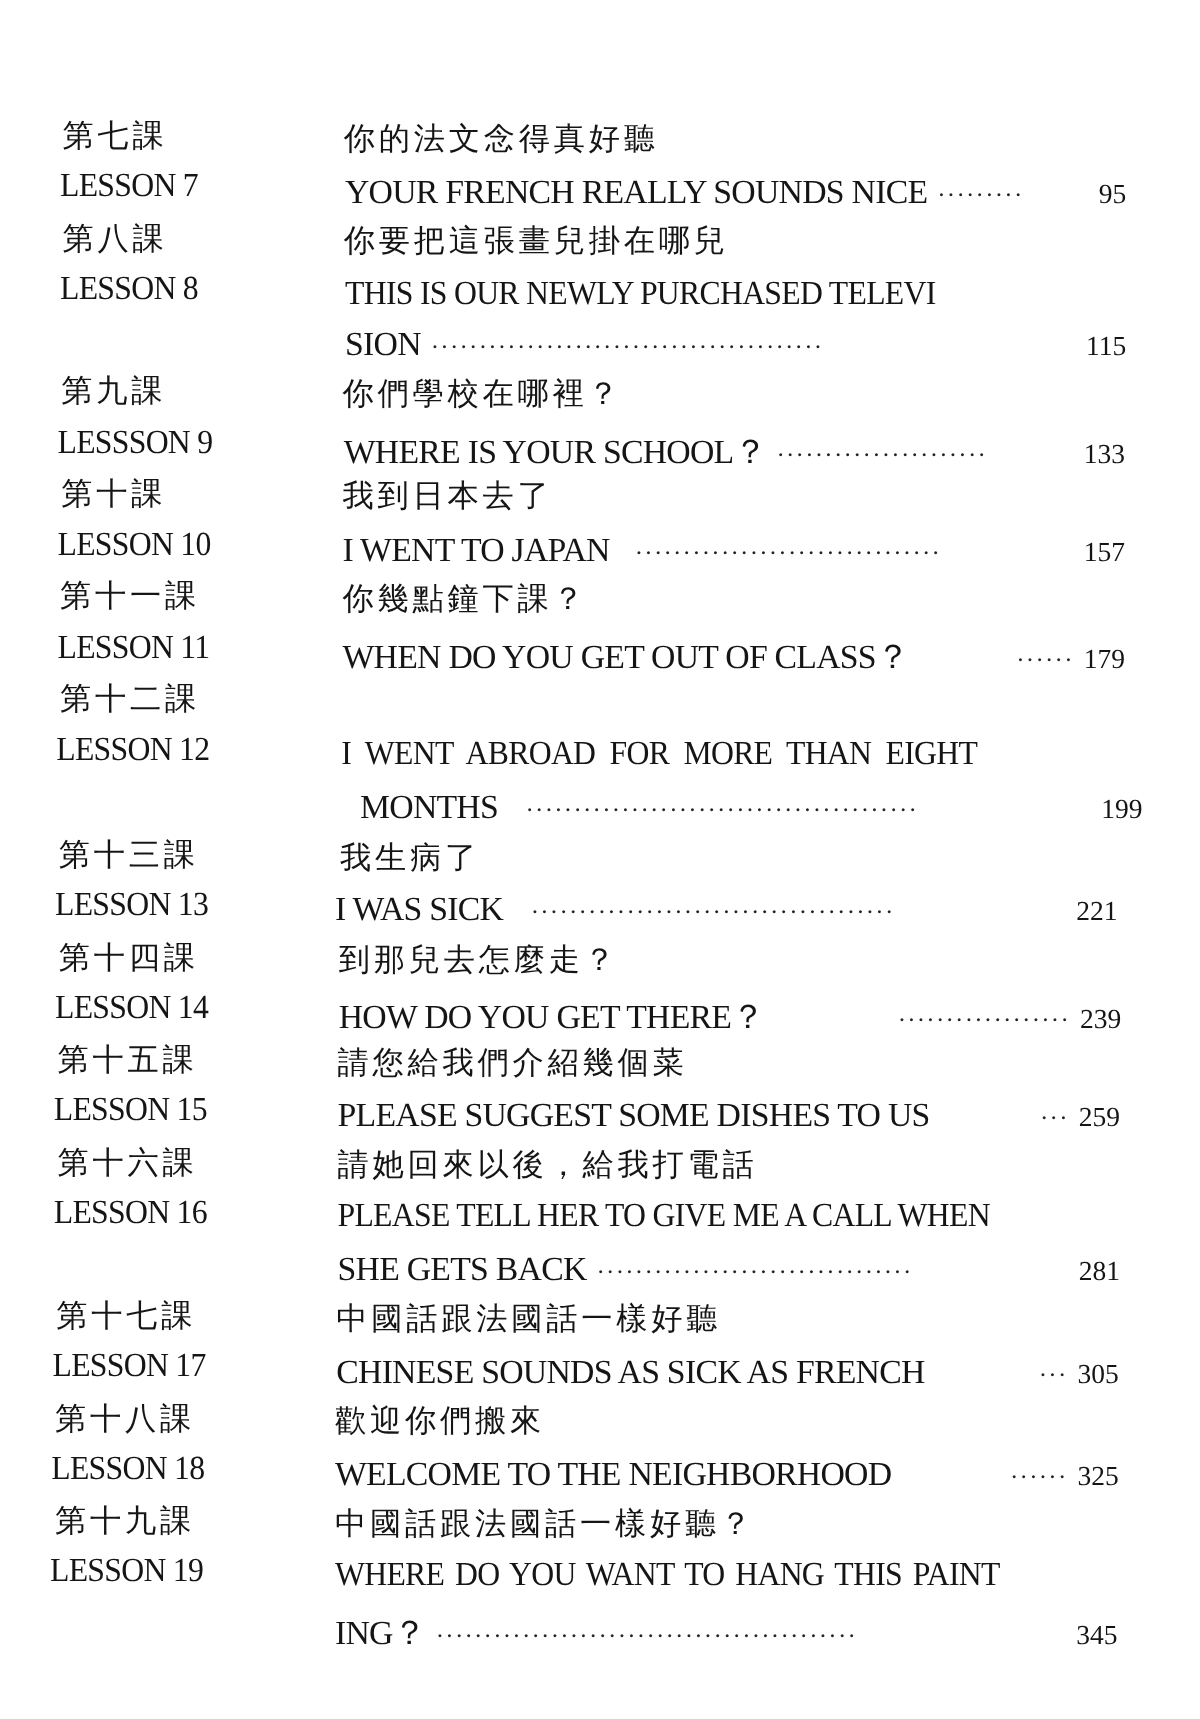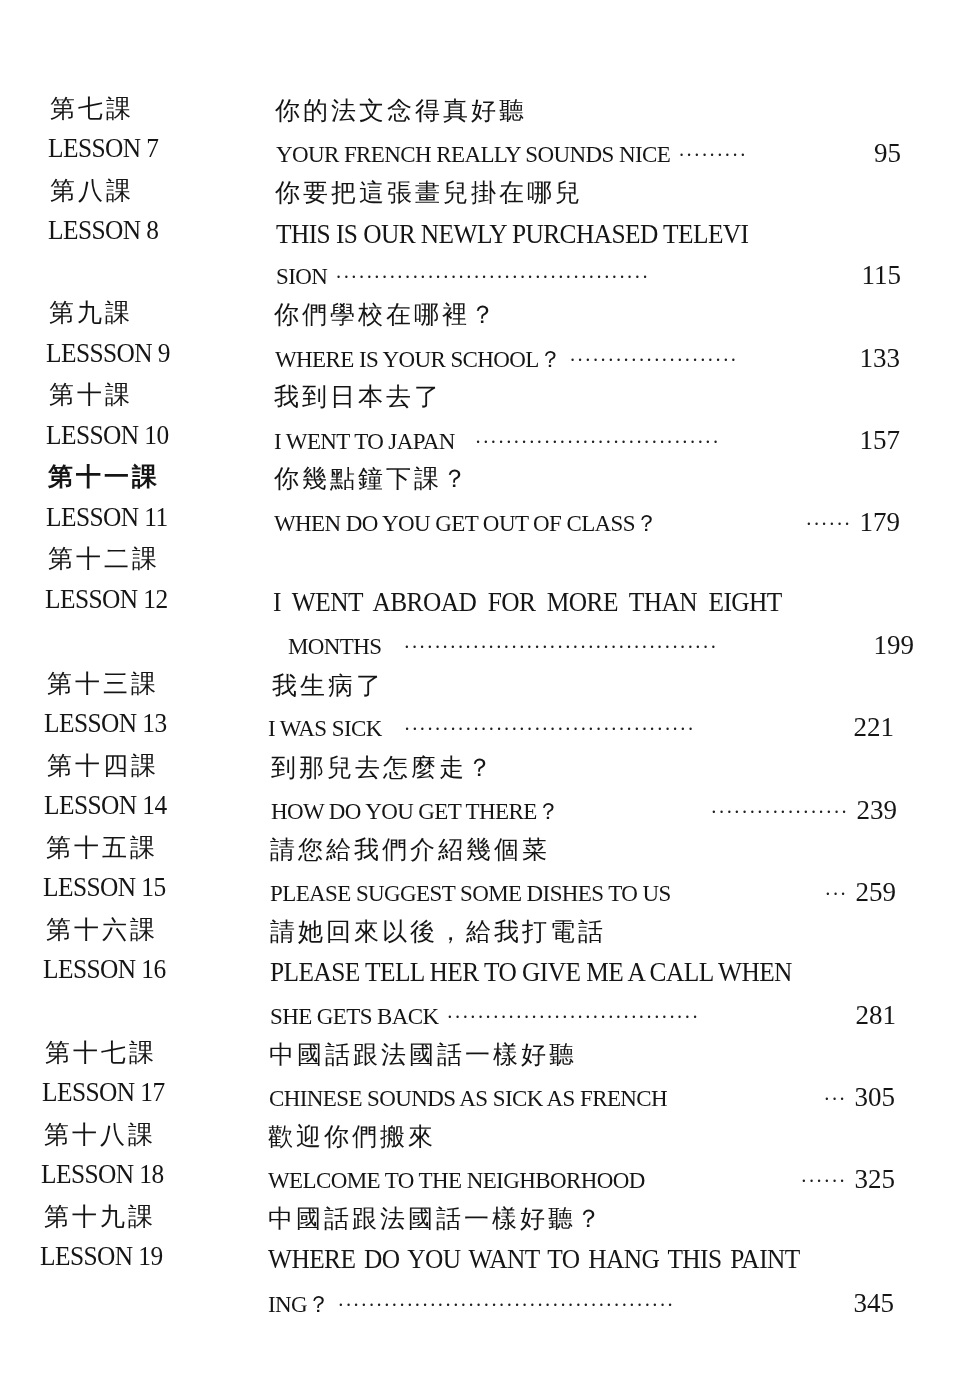--- a/index.html
+++ b/index.html
@@ -5,23 +5,23 @@
     html, body { margin: 0; padding: 0; }
     body {
       width: 960px; height: 1375px; background: #ffffff; position: relative; overflow: hidden;
       font-family: "Liberation Serif", "DejaVu Serif", serif; color: #151515;
     }
     .page { position: absolute; left: 0; top: 0; width: 960px; height: 1375px; }
     .line { position: absolute; white-space: nowrap; line-height: 1; }
     .cn { font-size: 25px; letter-spacing: 3px; font-family: "DejaVu Serif", "Liberation Serif", serif; }
     .en { font-size: 27px; letter-spacing: -0.6px; transform: scaleX(0.94); transform-origin: left center; }
     .title-row { position: absolute; display: flex; align-items: baseline; white-space: nowrap; }
-    .title-text { font-size: 23px; letter-spacing: -0.6px; }
+    .title-text { font-size: 27px; letter-spacing: -0.6px; }
     .dots { flex: 1; overflow: hidden; font-size: 20px; letter-spacing: 1px; margin: 0 8px; color: #222; }
-    .page-num { font-size: 27px; }
+    .page-num { font-size: 22px; }
   </style>
 </head>
 <body>
 
 <div class="page">
 
   <div class="line cn" style="left:50px; top:96px;">第七課</div>
   <div class="line cn" style="left:275px; top:98px;">你的法文念得真好聽</div>
   <div class="line en" style="left:48px; top:135px;">LESSON 7</div>
   <div class="title-row" style="left:276px; top:138px; width:625px;">
@@ -51,21 +51,21 @@
 
   <div class="line cn" style="left:49px; top:382px;">第十課</div>
   <div class="line cn" style="left:274px; top:384px;">我到日本去了</div>
   <div class="line en" style="left:46px; top:422px;">LESSON 10</div>
   <div class="title-row" style="left:274px; top:425px; width:626px;">
     <span class="title-text">I WENT TO JAPAN</span>
     <span class="dots" style="margin-left:20px;">································</span>
     <span class="page-num">157</span>
   </div>
 
-  <div class="line cn" style="left:48px; top:464px;font-weight:bold;">第十一課</div>
+  <div class="line cn" style="left:48px; top:464px;">第十一課</div>
   <div class="line cn" style="left:274px; top:466px;">你幾點鐘下課？</div>
   <div class="line en" style="left:46px; top:504px;">LESSON 11</div>
   <div class="title-row" style="left:274px; top:507px; width:626px;">
     <span class="title-text">WHEN DO YOU GET OUT OF CLASS？</span>
     <span class="dots" style="margin-left:18px; text-align:right;">······</span>
     <span class="page-num">179</span>
   </div>
 
   <div class="line cn" style="left:48px; top:546px;">第十二課</div>
   <div class="line en" style="left:45px; top:586px;">LESSON 12</div>

